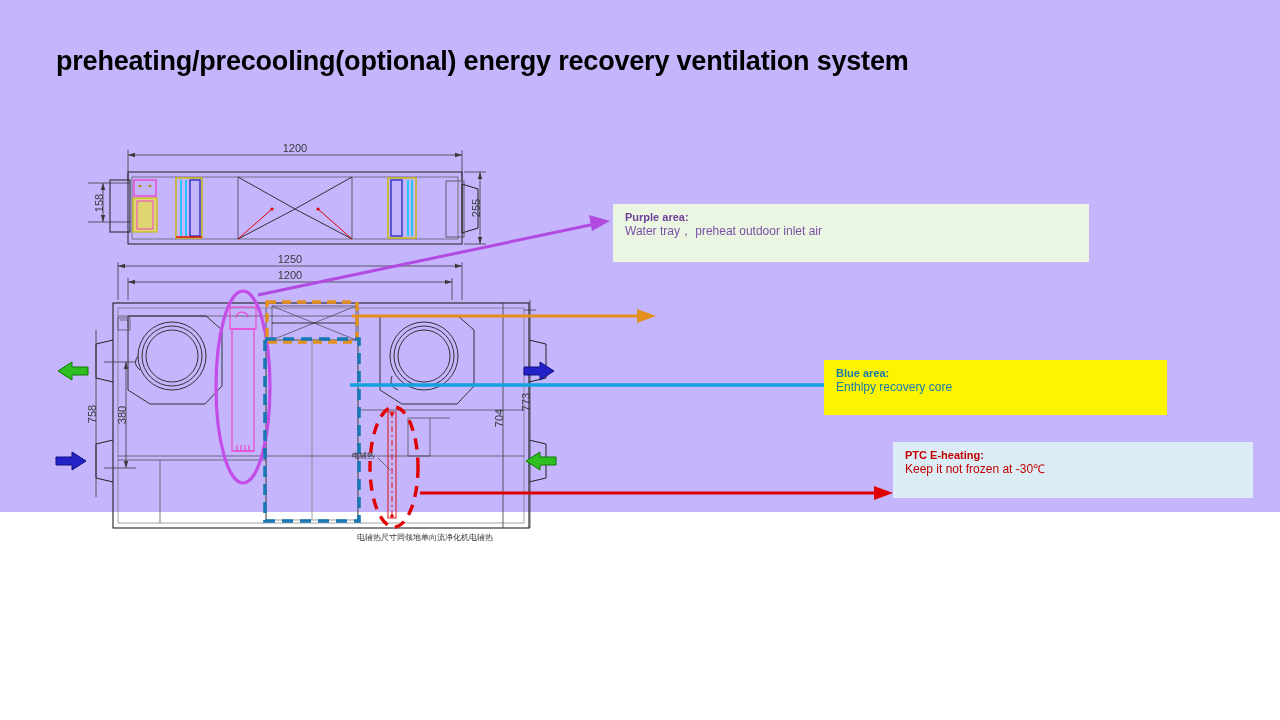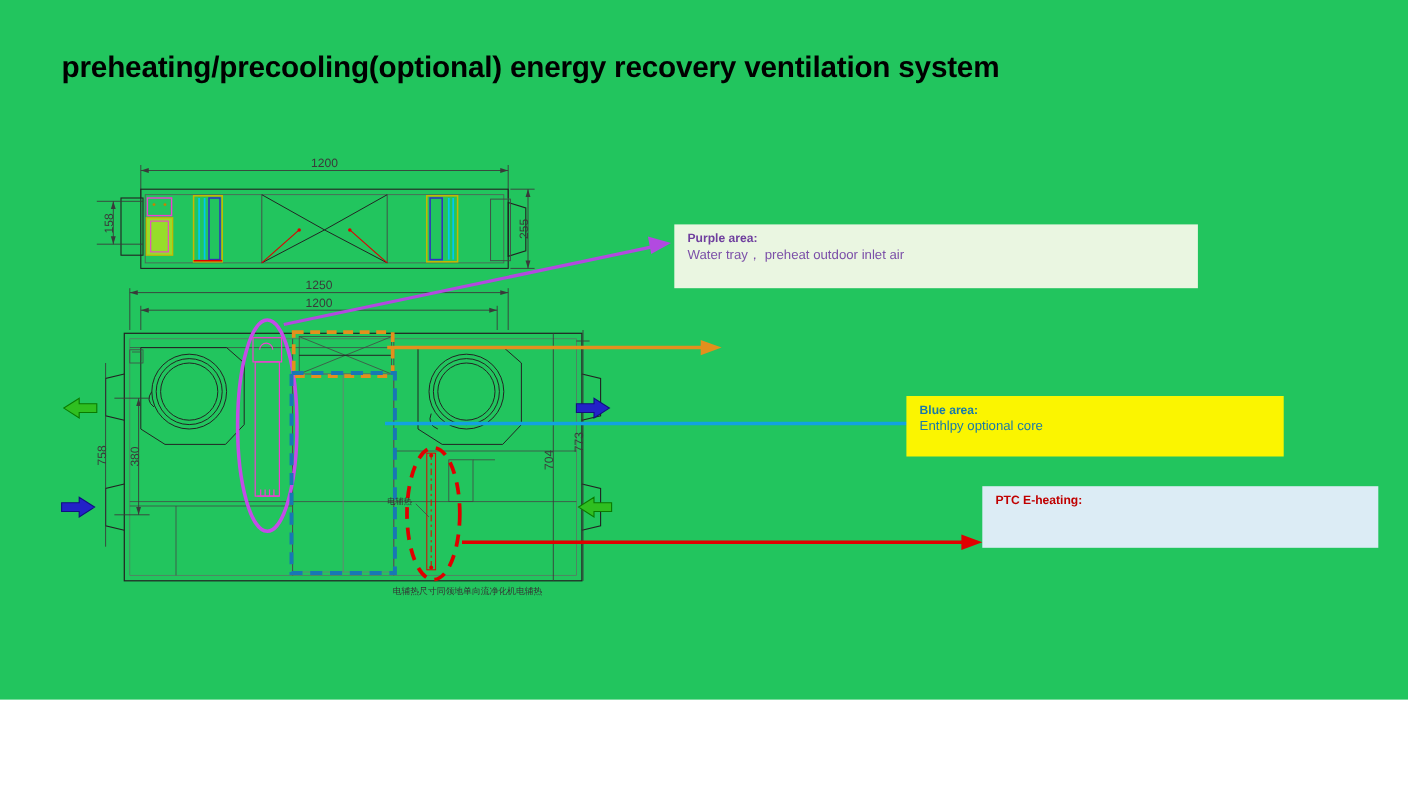--- a/index.html
+++ b/index.html
@@ -4,22 +4,22 @@
 <style>
   html, body {
     margin: 0; padding: 0;
     width: 1280px; height: 720px;
     background: #ffffff;
     font-family: "Liberation Sans", sans-serif;
     overflow: hidden;
   }
   #slide {
     position: relative;
-    width: 1280px; height: 636px;
-    background: #22c55e;
+    width: 1280px; height: 512px;
+    background: #c4b5fd;
   }
   
   #slide-title {
     position: absolute;
     left: 56px; top: 46px;
     font-size: 27px;
     font-weight: bold;
     color: #000000;
     letter-spacing: -0.2px;
     white-space: nowrap;
@@ -335,20 +335,21 @@
   </svg>
 
   <div class="callout" id="callout-purple">
     <span class="ctitle">Purple area:</span>
     <span class="cbody">Water tray， preheat  outdoor inlet air</span>
   </div>
 
 
   <div class="callout" id="callout-blue">
     <span class="ctitle">Blue area:</span>
-    <span class="cbody">Enthlpy optional core</span>
+    <span class="cbody">Enthlpy recovery core</span>
   </div>
 
   <div class="callout" id="callout-ptc">
     <span class="ctitle">PTC E-heating:</span>
+    <span class="cbody">Keep it not frozen at -30℃</span>
   </div>
 
 </div>
 
 </body></html>

